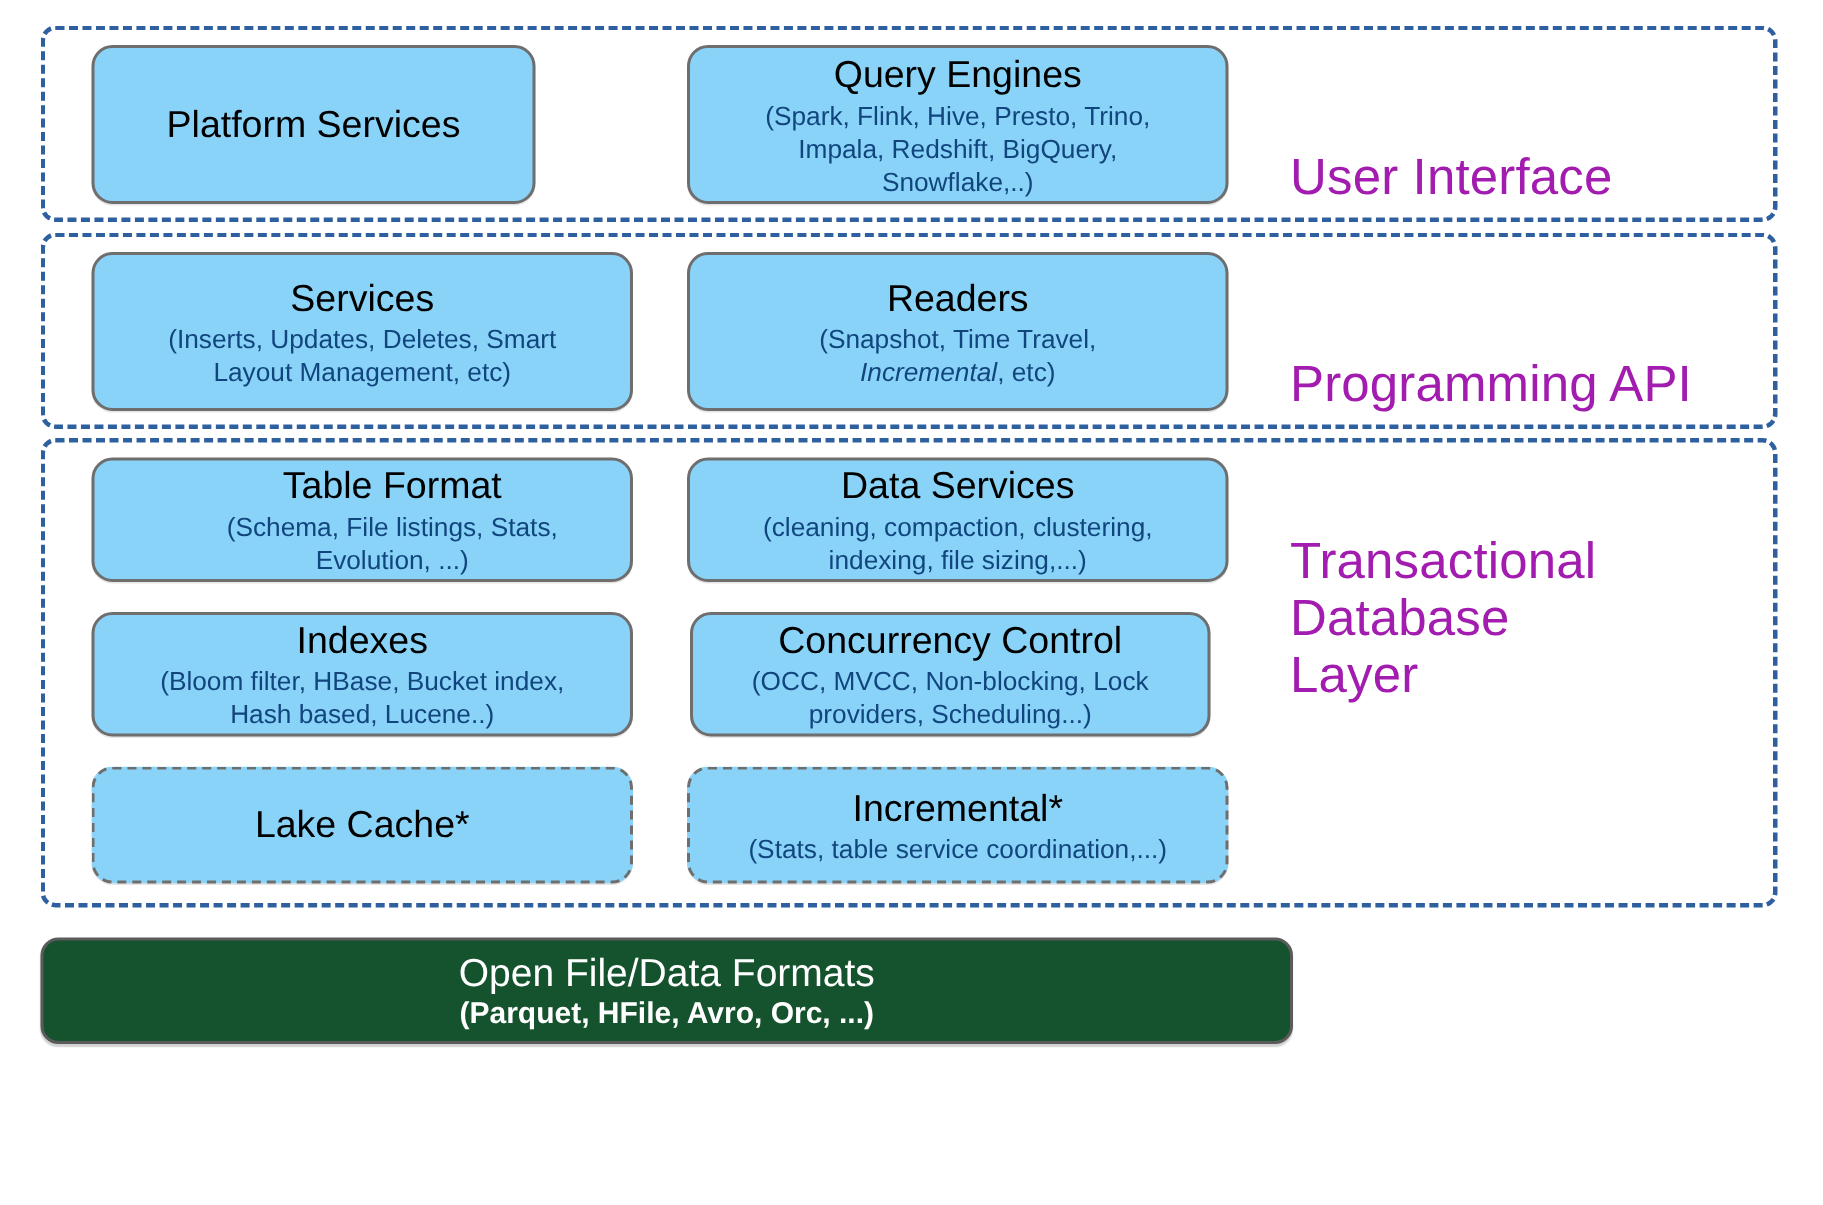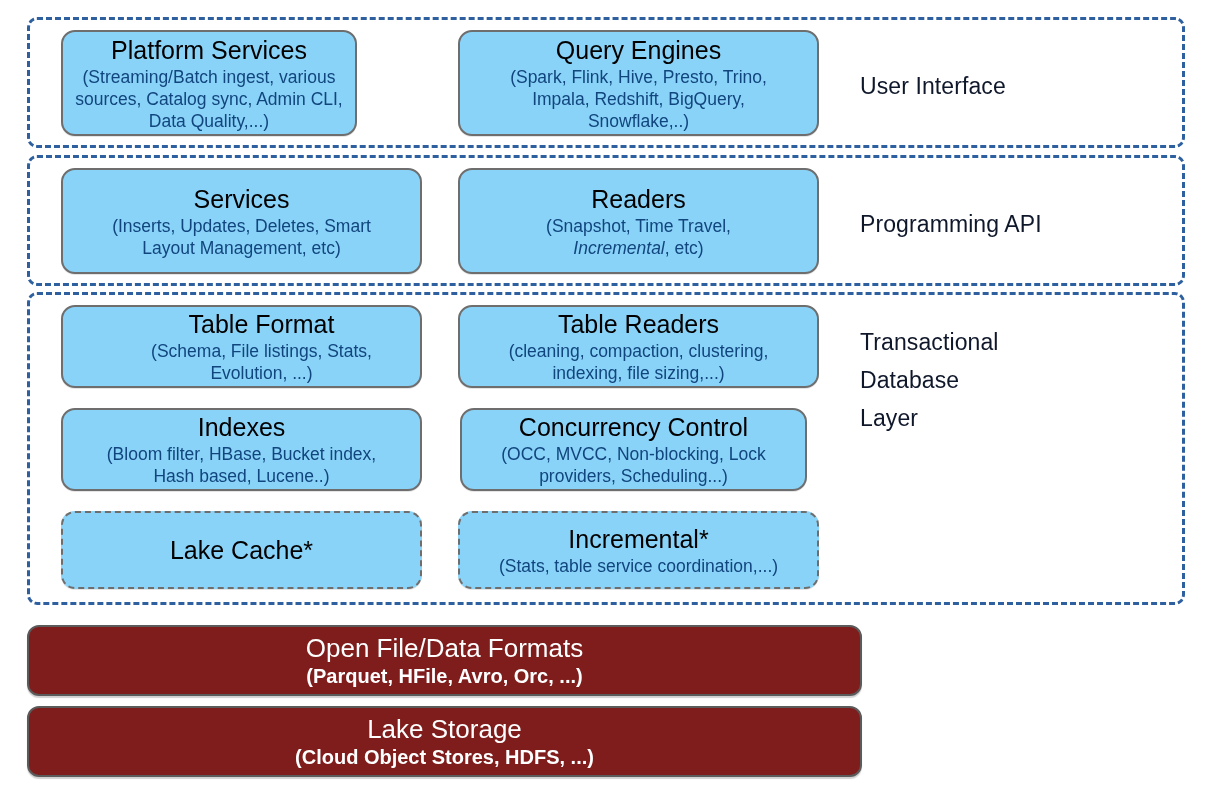--- a/index.html
+++ b/index.html
@@ -22,26 +22,27 @@
   
   .layer-group {
     position: absolute;
     box-sizing: border-box;
     border: 3px dashed #2e5f9e;
     border-radius: 10px;
     background: transparent;
   }
   .layer-label {
     position: absolute;
-    color: #0f172a;
-    font-size: 23px;
+    color: #a21caf;
+    font-size: 34px;
     line-height: 38px;
     font-weight: 400;
     white-space: pre-line;
     letter-spacing: 0.1px;
+    margin-top: 32px;
   }
 
   
   .card {
     position: absolute;
     box-sizing: border-box;
     background: #8ad3f8;
     border: 2px solid #6e6e6e;
     border-radius: 14px;
     display: flex;
@@ -70,21 +71,21 @@
     white-space: pre-line;
   }
   .card .c-sub .ital {
     font-style: italic;
   }
 
   
   .bar {
     position: absolute;
     box-sizing: border-box;
-    background: #7f1d1d;
+    background: #14532d;
     border: 2px solid #5b5b5b;
     border-radius: 12px;
     display: flex;
     flex-direction: column;
     align-items: center;
     justify-content: center;
     text-align: center;
     box-shadow: 0 2px 1px rgba(0,0,0,0.18);
   }
   .bar .b-title {
@@ -102,23 +103,20 @@
 </style>
 </head>
 <body>
 
 <div id="canvas">
 
   <div class="layer-group" style="left:27px; top:17px; width:1158px; height:131px;"></div>
 
   <div class="card" style="left:61px; top:30px; width:296px; height:106px;">
     <div class="c-title">Platform Services</div>
-    <div class="c-sub">(Streaming/Batch ingest, various
-sources, Catalog sync, Admin CLI,
-Data Quality,...)</div>
   </div>
 
   <div class="card" style="left:458px; top:30px; width:361px; height:106px;">
     <div class="c-title">Query Engines</div>
     <div class="c-sub">(Spark, Flink, Hive, Presto, Trino,
 Impala, Redshift, BigQuery,
 Snowflake,..)</div>
   </div>
 
   <div class="layer-label" style="left:860px; top:67px; width:310px;">User Interface</div>
@@ -141,21 +139,21 @@
 
   <div class="layer-group" style="left:27px; top:292px; width:1158px; height:313px;"></div>
 
   <div class="card" style="left:61px; top:305px; width:361px; height:83px;padding-left:48px;">
     <div class="c-title">Table Format</div>
     <div class="c-sub">(Schema, File listings, Stats,
 Evolution, ...)</div>
   </div>
 
   <div class="card" style="left:458px; top:305px; width:361px; height:83px;">
-    <div class="c-title">Table Readers</div>
+    <div class="c-title">Data Services</div>
     <div class="c-sub">(cleaning, compaction, clustering,
 indexing, file sizing,...)</div>
   </div>
 
   <div class="card" style="left:61px; top:408px; width:361px; height:83px;">
     <div class="c-title">Indexes</div>
     <div class="c-sub">(Bloom filter, HBase, Bucket index,
 Hash based, Lucene..)</div>
   </div>
 
@@ -176,18 +174,14 @@
 
   <div class="layer-label" style="left:860px; top:323px; width:310px;">Transactional
 Database
 Layer</div>
 
   <div class="bar" style="left:27px; top:625px; width:835px; height:71px;">
     <div class="b-title">Open File/Data Formats</div>
     <div class="b-sub">(Parquet, HFile, Avro, Orc, ...)</div>
   </div>
 
-  <div class="bar" style="left:27px; top:706px; width:835px; height:71px;">
-    <div class="b-title">Lake Storage</div>
-    <div class="b-sub">(Cloud Object Stores, HDFS, ...)</div>
-  </div>
 
 </div>
 
 </body></html>

